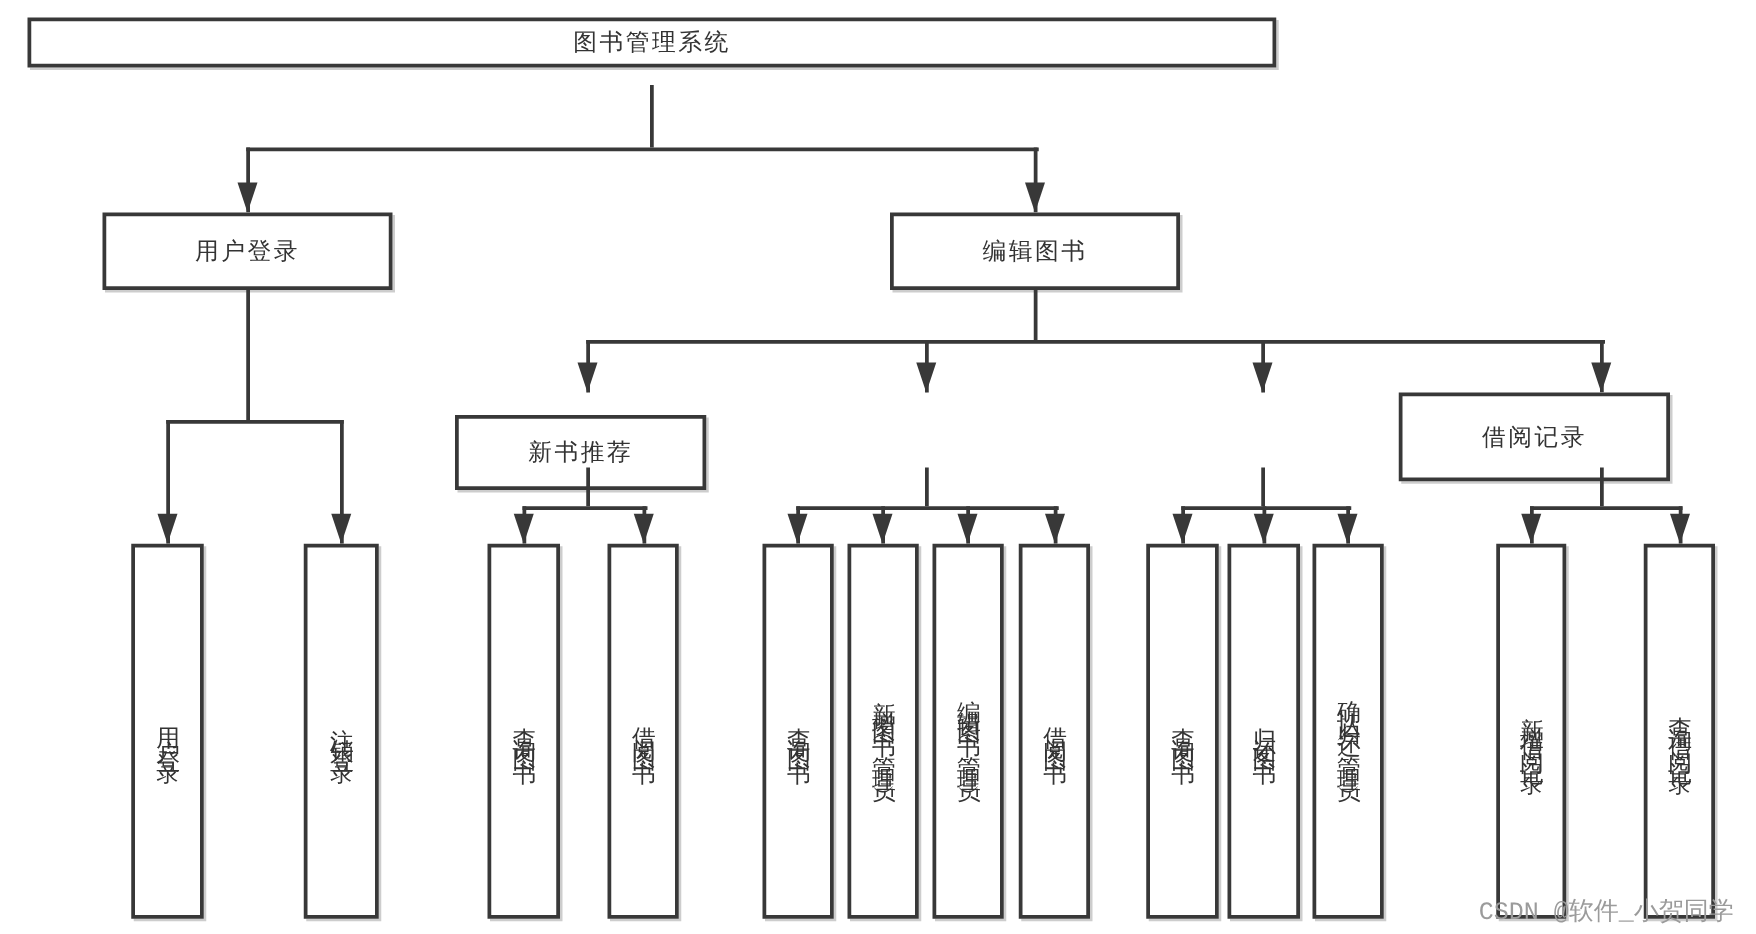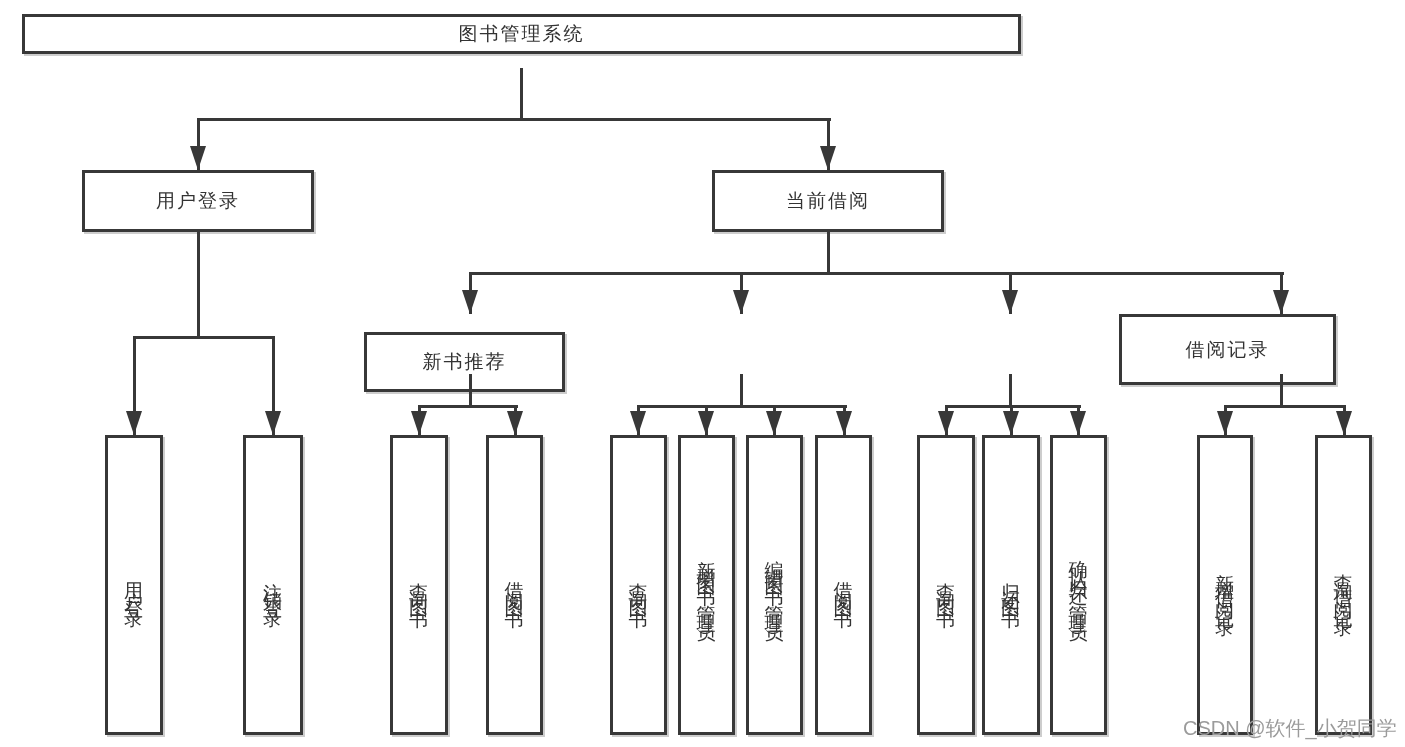--- a/index.html
+++ b/index.html
@@ -20,39 +20,39 @@
   }
   .vline{position:absolute;width:3px;background:#383838;}
   .hline{position:absolute;height:3px;background:#383838;}
   .arrowhead{
     position:absolute;width:0;height:0;
     border-left:8px solid transparent;border-right:8px solid transparent;
     border-top:24px solid #383838;
   }
   .watermark{
     position:absolute;left:1183px;top:715px;width:220px;
-    font-size:20px;color:#9b9b9b;white-space:nowrap;z-index:5;
+    font-size:20px;color:#9b9b9b;white-space:nowrap;z-index:5;font-family:Liberation Mono, monospace;
   }
 </style>
 </head>
 <body>
 
 <div class="diagram">
 
   <div class="box hbox" style="left:22px;top:14px;width:999px;height:40px">图书管理系统</div>
 
   <div class="vline" style="left:520px;top:68px;height:50px"></div>
   <div class="hline" style="left:197px;top:118px;width:634px"></div>
   <div class="vline" style="left:197px;top:118px;height:52px"></div>
   <div class="arrowhead" style="left:190px;top:146px"></div>
   <div class="vline" style="left:827px;top:118px;height:52px"></div>
   <div class="arrowhead" style="left:820px;top:146px"></div>
 
   <div class="box hbox" style="left:82px;top:170px;width:232px;height:62px">用户登录</div>
-  <div class="box hbox" style="left:712px;top:170px;width:232px;height:62px">当前借阅</div>
+  <div class="box hbox" style="left:712px;top:170px;width:232px;height:62px">编辑图书</div>
 
   <div class="vline" style="left:197px;top:232px;height:104px"></div>
   <div class="hline" style="left:133px;top:336px;width:142px"></div>
   <div class="vline" style="left:133px;top:336px;height:99px"></div>
   <div class="arrowhead" style="left:126px;top:411px"></div>
   <div class="vline" style="left:272px;top:336px;height:99px"></div>
   <div class="arrowhead" style="left:265px;top:411px"></div>
 
   <div class="vline" style="left:827px;top:232px;height:40px"></div>
   <div class="hline" style="left:469px;top:272px;width:815px"></div>

